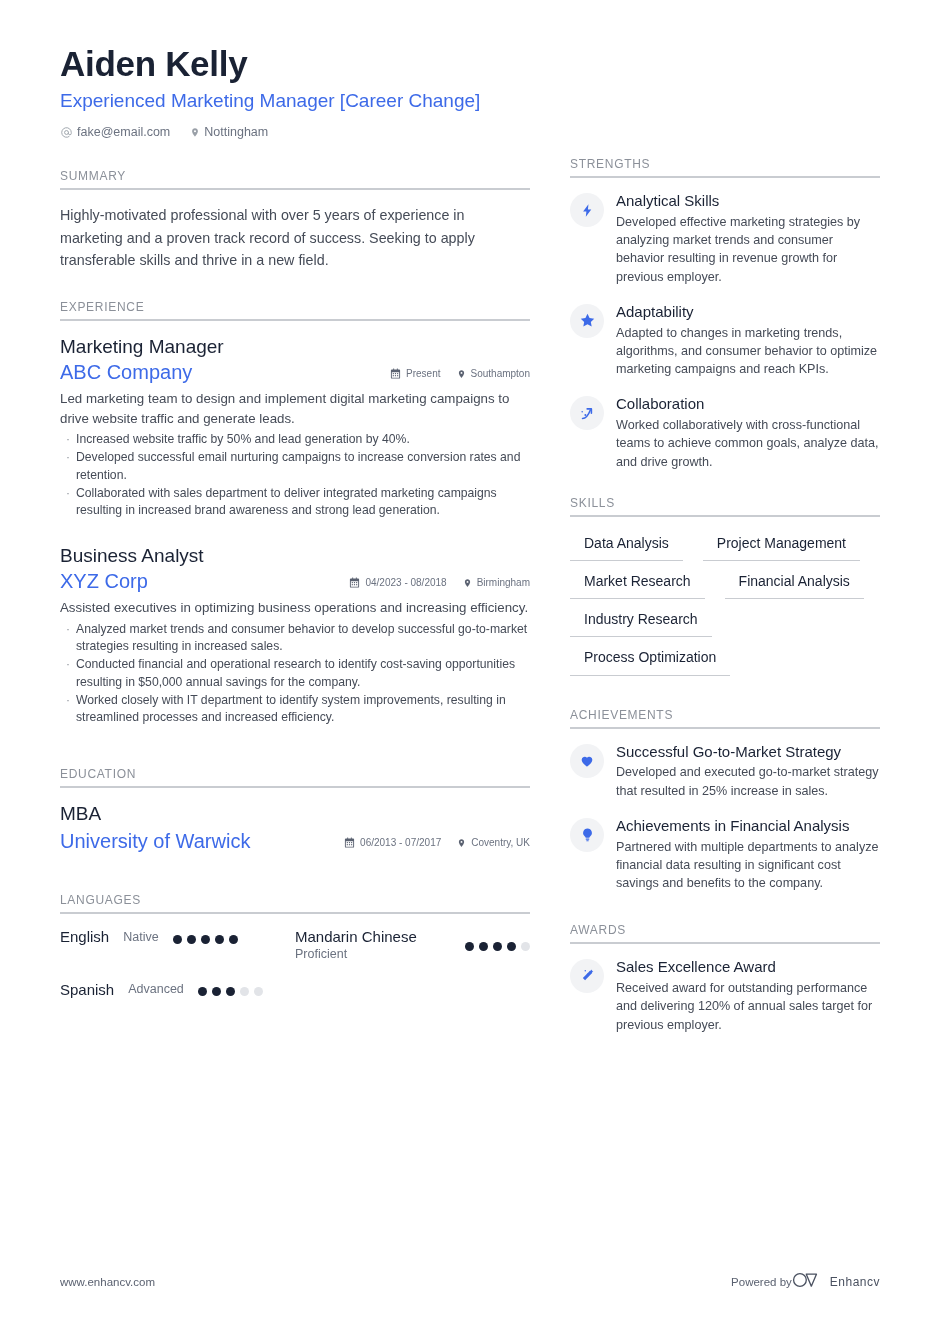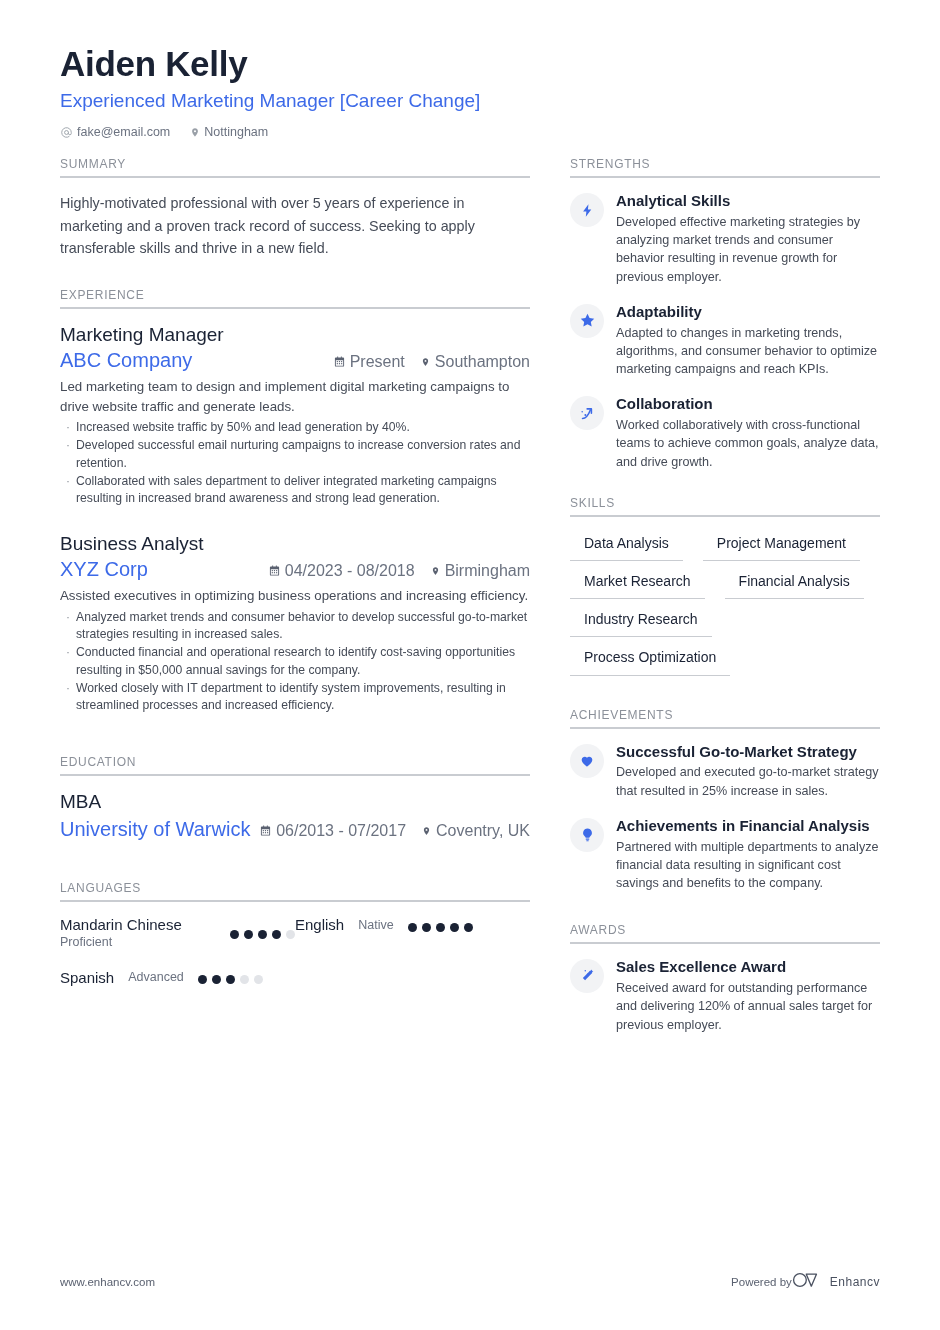--- a/index.html
+++ b/index.html
@@ -48,21 +48,21 @@
     gap: 4px;
   }
   .contact svg { display: block; }
 
   
   .cols {
     margin-top: 18px;
     display: flex;
     gap: 40px;
   }
-  .col-left  { width: 470px; flex: none; }
+  .col-left  { width: 470px; flex: none; margin-top: 12px; }
   .col-right { width: 310px; flex: none; }
 
   
   .sec { margin-bottom: 6px; }
   .sec-title {
     font-size: 12px;
     letter-spacing: 0.7px;
     color: #8b9099;
     padding-bottom: 5px;
     border-bottom: 2px solid #c9ccd1;
@@ -91,21 +91,21 @@
   }
   .entry-org {
     font-size: 20px;
     color: #3d6ae8;
     flex: 1;
   }
   .entry-meta {
     display: flex;
     align-items: center;
     gap: 16px;
-    font-size: 16px;
+    font-size: 10px;
     color: #6b7280;
     white-space: nowrap;
   }
   .meta-item {
     display: flex;
     align-items: center;
     gap: 5px;
   }
   .meta-item svg { display: block; }
 
@@ -189,21 +189,20 @@
     justify-content: center;
     margin-top: 1px;
   }
   .ibadge svg { display: block; }
   .ibody { flex: 1; }
   .ititle {
     font-size: 15px;
     color: #1a2234;
     line-height: 1.25;
     margin-bottom: 2px;
-    font-weight: bold;
   }
   .idesc {
     font-size: 12.6px;
     line-height: 1.45;
     color: #454b57;
   }
 
   
   .skills {
     display: flex;
@@ -423,44 +422,44 @@
         </div>
       </div>
 
       <div class="sec-gap" style="height:30px;"></div>
 
       <div class="sec">
         <div class="sec-title">LANGUAGES</div>
         <div class="lang-grid">
 
           <div class="lang">
-            <div class="lang-names">
-              <div class="lang-name">Mandarin Chinese</div>
-              <div class="lang-level">Proficient</div>
-            </div>
-            <div class="dots" style="padding-top:14px;">
-              <span class="dot"></span>
-                <span class="dot"></span>
-                <span class="dot"></span>
-                <span class="dot"></span>
-                <span class="dot off"></span>
-            </div>
-          </div>
-
-          <div class="lang">
             <div class="lang-row-inline">
               <div class="lang-name" style="flex:none;">English</div>
               <div class="lang-level" style="flex:none;">Native</div>
               <div class="dots">
                 <span class="dot"></span>
                   <span class="dot"></span>
                   <span class="dot"></span>
                   <span class="dot"></span>
                   <span class="dot"></span>
               </div>
+            </div>
+          </div>
+
+          <div class="lang">
+            <div class="lang-names">
+              <div class="lang-name">Mandarin Chinese</div>
+              <div class="lang-level">Proficient</div>
+            </div>
+            <div class="dots" style="padding-top:14px;">
+              <span class="dot"></span>
+                <span class="dot"></span>
+                <span class="dot"></span>
+                <span class="dot"></span>
+                <span class="dot off"></span>
             </div>
           </div>
 
           <div class="lang">
             <div class="lang-row-inline">
               <div class="lang-name" style="flex:none;">Spanish</div>
               <div class="lang-level" style="flex:none;">Advanced</div>
               <div class="dots">
                 <span class="dot"></span>
                   <span class="dot"></span>

